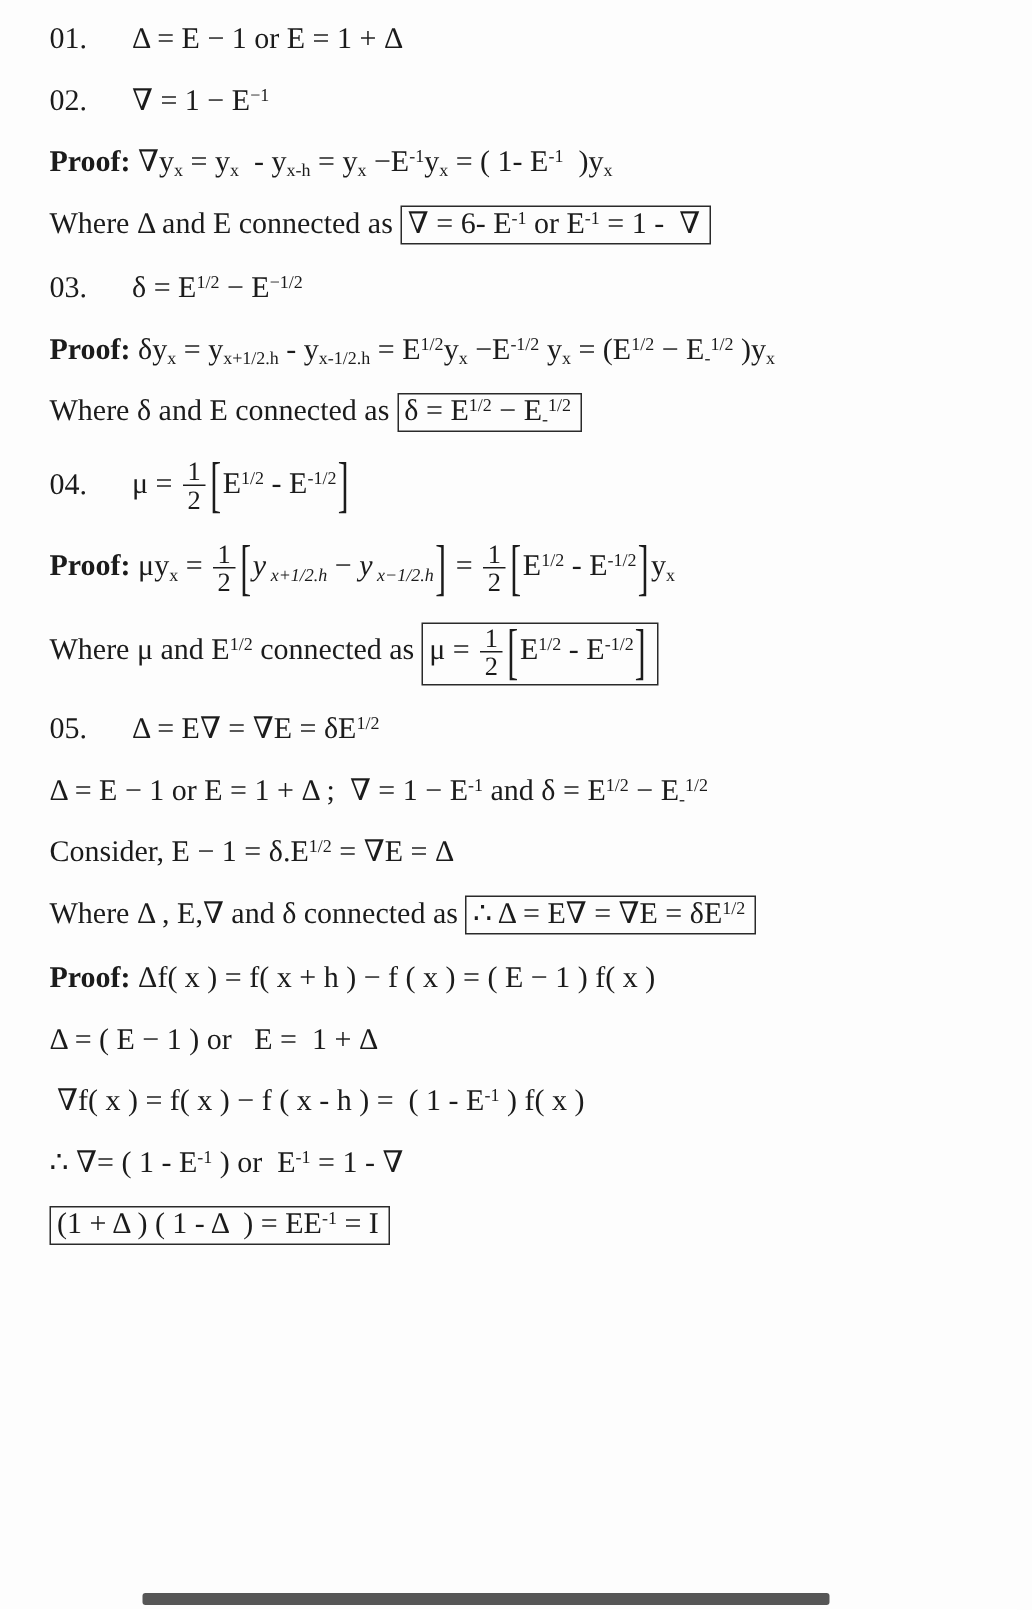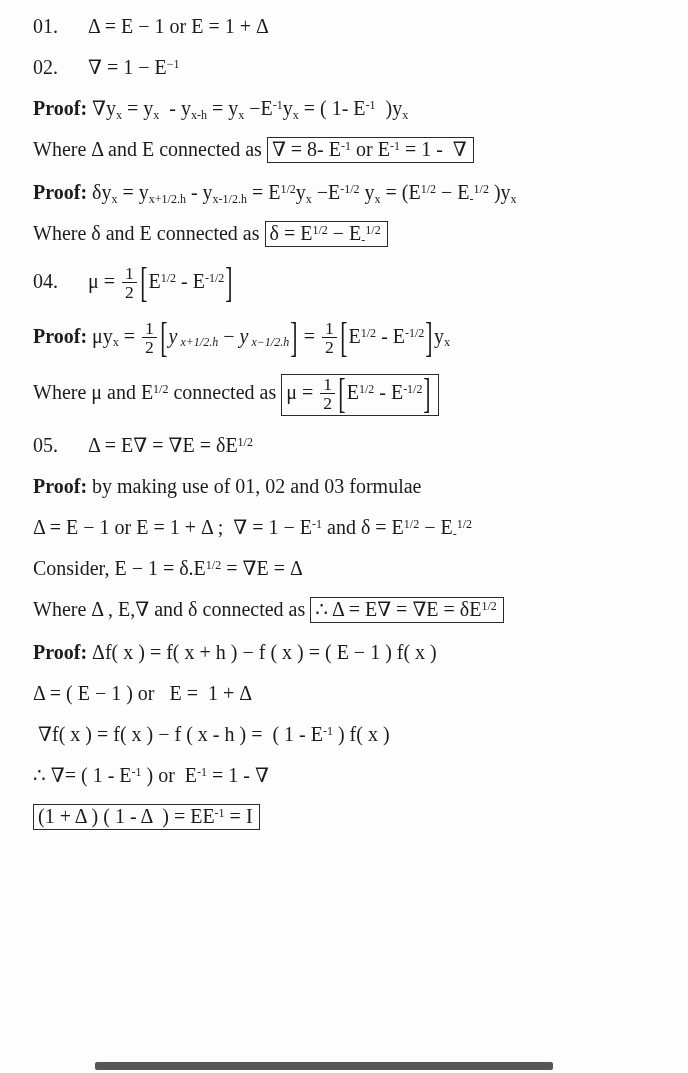--- a/index.html
+++ b/index.html
@@ -65,28 +65,28 @@
   }
 </style>
 </head>
 <body>
 
 <div class="page">
   <div class="content">
       <div class="line"><span class="num">01.</span><span>Δ = E − 1 or E = 1 + Δ</span></div>
       <div class="line"><span class="num">02.</span><span>∇ = 1 − E</span><span class="sup">−1</span></div>
       <div class="line"><span class="b">Proof:</span><span> ∇y</span><span class="sub">x</span><span> = y</span><span class="sub">x</span><span>  - y</span><span class="sub">x-h</span><span> = y</span><span class="sub">x</span><span> −E</span><span class="sup">-1</span><span>y</span><span class="sub">x</span><span> = ( 1- E</span><span class="sup">-1</span><span>  )y</span><span class="sub">x</span></div>
-      <div class="line"><span>Where Δ and E connected as </span><span class="box"><span>∇ = 8- E</span><span class="sup">-1</span><span> or E</span><span class="sup">-1</span><span> = 1 -  ∇</span></span></div>
+      <div class="line"><span>Where Δ and E connected as </span><span class="box"><span>∇ = 6- E</span><span class="sup">-1</span><span> or E</span><span class="sup">-1</span><span> = 1 -  ∇</span></span></div>
+      <div class="line"><span class="num">03.</span><span>δ = E</span><span class="sup">1/2</span><span> − E</span><span class="sup">−1/2</span></div>
       <div class="line"><span class="b">Proof:</span><span> δy</span><span class="sub">x</span><span> = y</span><span class="sub">x+1/2.h</span><span> - y</span><span class="sub">x-1/2.h</span><span> = E</span><span class="sup">1/2</span><span>y</span><span class="sub">x</span><span> −E</span><span class="sup">-1/2</span><span> y</span><span class="sub">x</span><span> = (E</span><span class="sup">1/2</span><span> − E</span><span class="sub">-</span><span class="sup">1/2</span><span> )y</span><span class="sub">x</span></div>
       <div class="line"><span>Where δ and E connected as </span><span class="box"><span>δ = E</span><span class="sup">1/2</span><span> − E</span><span class="sub">-</span><span class="sup">1/2</span></span></div>
       <div class="line"><span class="num">04.</span><span>μ = </span><span class="frac"><span class="fnum">1</span><span class="fden">2</span></span><span class="bb">[</span><span>E</span><span class="sup">1/2</span><span> - E</span><span class="sup">-1/2</span><span class="bb">]</span></div>
       <div class="line"><span class="b">Proof:</span><span> μy</span><span class="sub">x</span><span> = </span><span class="frac"><span class="fnum">1</span><span class="fden">2</span></span><span class="bb">[</span><span class="i">y</span><span class="i sub"> x+1/2.h</span><span> − </span><span class="i">y</span><span class="i sub"> x−1/2.h</span><span class="bb">]</span><span> = </span><span class="frac"><span class="fnum">1</span><span class="fden">2</span></span><span class="bb">[</span><span>E</span><span class="sup">1/2</span><span> - E</span><span class="sup">-1/2</span><span class="bb">]</span><span>y</span><span class="sub">x</span></div>
       <div class="line"><span>Where μ and E</span><span class="sup">1/2</span><span> connected as </span><span class="box"><span>μ = </span><span class="frac"><span class="fnum">1</span><span class="fden">2</span></span><span class="bb">[</span><span>E</span><span class="sup">1/2</span><span> - E</span><span class="sup">-1/2</span><span class="bb">]</span></span></div>
       <div class="line"><span class="num">05.</span><span>Δ = E∇ = ∇E = δE</span><span class="sup">1/2</span></div>
-      <div class="line"><span class="b">Proof:</span><span> by making use of 01, 02 and 03 formulae</span></div>
       <div class="line"><span>Δ = E − 1 or E = 1 + Δ ;  ∇ = 1 − E</span><span class="sup">-1</span><span> and δ = E</span><span class="sup">1/2</span><span> − E</span><span class="sub">-</span><span class="sup">1/2</span></div>
       <div class="line"><span>Consider, E − 1 = δ.E</span><span class="sup">1/2</span><span> = ∇E = Δ</span></div>
       <div class="line"><span>Where Δ , E,∇ and δ connected as </span><span class="box"><span>∴ Δ = E∇ = ∇E = δE</span><span class="sup">1/2</span></span></div>
       <div class="line"><span class="b">Proof:</span><span> Δf( x ) = f( x + h ) − f ( x ) = ( E − 1 ) f( x )</span></div>
       <div class="line"><span>Δ = ( E − 1 ) or   E =  1 + Δ</span></div>
       <div class="line"><span> ∇f( x ) = f( x ) − f ( x - h ) =  ( 1 - E</span><span class="sup">-1</span><span> ) f( x )</span></div>
       <div class="line"><span>∴ ∇= ( 1 - E</span><span class="sup">-1</span><span> ) or  E</span><span class="sup">-1</span><span> = 1 - ∇</span></div>
       <div class="line"><span class="box"><span>(1 + Δ ) ( 1 - Δ  ) = EE</span><span class="sup">-1</span><span> = I</span></span></div>
     </div>
   <div class="bottom-bar" style="background: rgb(86, 86, 86);"></div>

